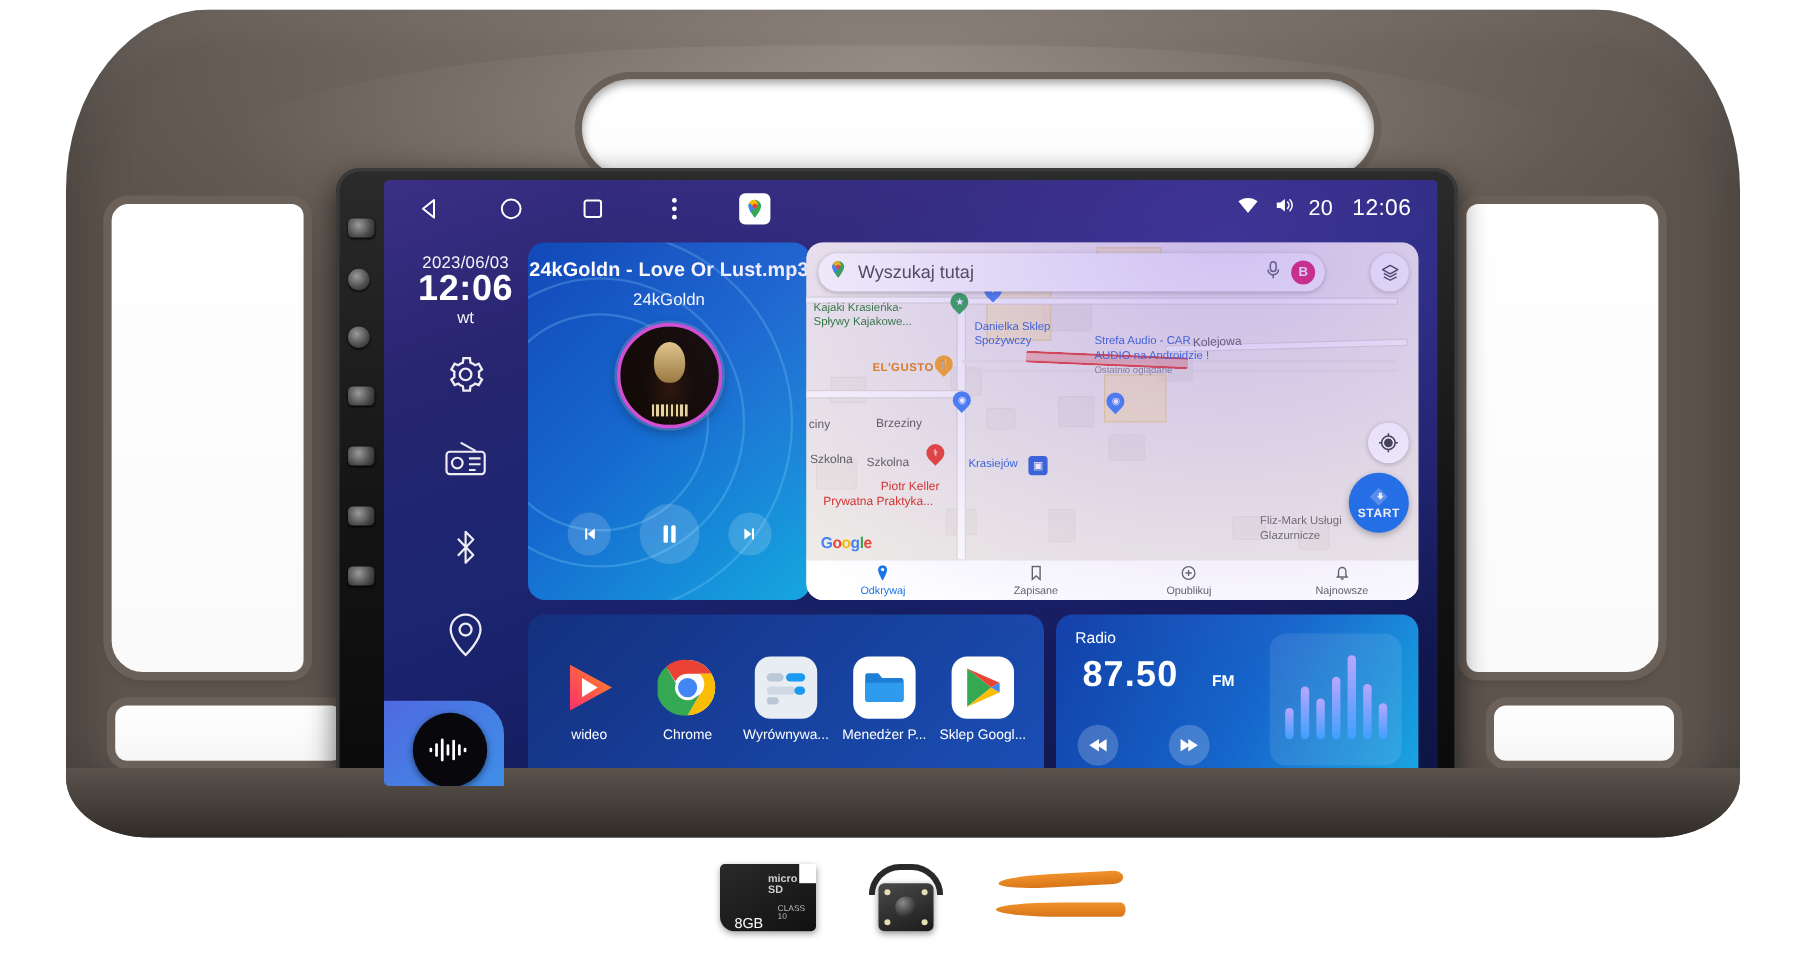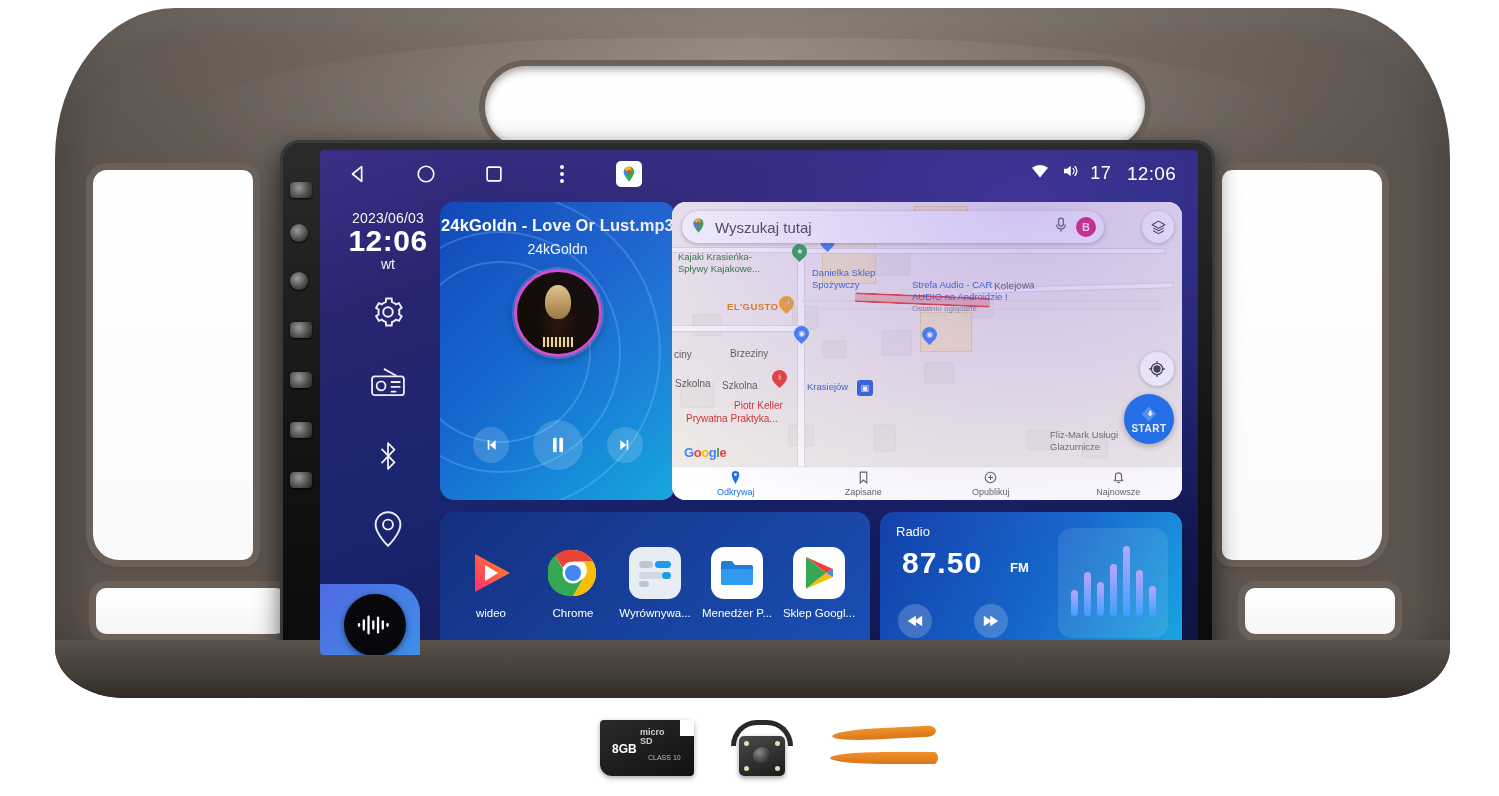--- a/index.html
+++ b/index.html
@@ -206,25 +206,25 @@
   .rbtn { position:absolute; top:92px; width:34px; height:34px; border-radius:50%;
     background:rgba(255,255,255,.20); display:flex; align-items:center; justify-content:center;}
   .rbtn.prev{ left:18px; } .rbtn.next{ left:94px; }
   .eqbox { position:absolute; right:14px; top:16px; width:110px; height:110px; border-radius:14px;
     background:rgba(255,255,255,.10); display:flex; align-items:flex-end; justify-content:center; gap:6px; padding-bottom:22px;}
   .eqbar { width:7px; border-radius:4px; background:linear-gradient(180deg,#b9a6ff,#3ea0ff); }
 
   
   .accessories { position:absolute; left:600px; top:712px; width:340px; height:72px; display:flex;
     align-items:center; justify-content:space-between; }
-  .sdcard { width:94px; height:56px; background:linear-gradient(150deg,#2a2a2a,#111); border-radius:4px 4px 4px 12px;
+  .sdcard { width:80px; height:56px; background:linear-gradient(150deg,#2a2a2a,#111); border-radius:4px 4px 4px 12px;
     position:relative; box-shadow:0 2px 5px rgba(0,0,0,.35); }
   .sdcard .notch { position:absolute; right:0; top:0; width:14px; height:16px; background:#fff; }
   .sdcard .m1 { position:absolute; left:40px; top:8px; color:#cfcfcf; font-size:9px; font-weight:bold; line-height:.95;}
-  .sdcard .cap{ position:absolute; left:12px; top:22px; color:#fff; font-size:12px; font-weight:bold;}
+  .sdcard .cap{ position:absolute; left:12px; top:42px; color:#fff; font-size:12px; font-weight:normal;}
   .sdcard .brand{ position:absolute; left:48px; top:34px; color:#bdbdbd; font-size:7px;}
   .camera { width:74px; height:60px; position:relative; }
   .cam-body { position:absolute; left:14px; top:18px; width:46px; height:40px; border-radius:5px;
     background:linear-gradient(160deg,#4a4a4a,#1b1b1b); box-shadow:0 2px 5px rgba(0,0,0,.4);}
   .cam-lens { position:absolute; left:50%; top:50%; transform:translate(-50%,-50%); width:18px; height:18px;
     border-radius:50%; background:radial-gradient(circle at 35% 30%,#8a8a8a,#2b2b2b 70%);}
   .cam-led { position:absolute; width:5px; height:5px; border-radius:50%; background:#e3dfb0; }
   .cam-bracket { position:absolute; left:6px; top:2px; width:62px; height:26px;
     border:5px solid #2a2a2a; border-bottom:none; border-radius:30px 30px 0 0; }
   .prytools { width:110px; height:56px; position:relative; }
@@ -295,21 +295,21 @@
                 <path d="M2 6 A16 16 0 0 1 22 6 L12 18 Z" fill="#fff"></path>
               </svg>
           </span>
           <span>
             <svg width="20" height="18" viewBox="0 0 24 24">
               <path d="M4 9v6h4l5 4V5L8 9H4z" fill="#fff"></path>
               <path d="M16 8.5a5 5 0 0 1 0 7" stroke="#fff" stroke-width="1.7" fill="none" stroke-linecap="round"></path>
               <path d="M18.6 6a8.5 8.5 0 0 1 0 12" stroke="#fff" stroke-width="1.7" fill="none" stroke-linecap="round"></path>
             </svg>
           </span>
-          <span class="vol-num">17</span>
+          <span class="vol-num">20</span>
           <span class="clock">12:06</span>
         </div>
       </div>
 
       <div class="rail">
         <div class="date">2023/06/03</div>
         <div class="time">12:06</div>
         <div class="dow">wt</div>
 
         <div class="rail-icons">

